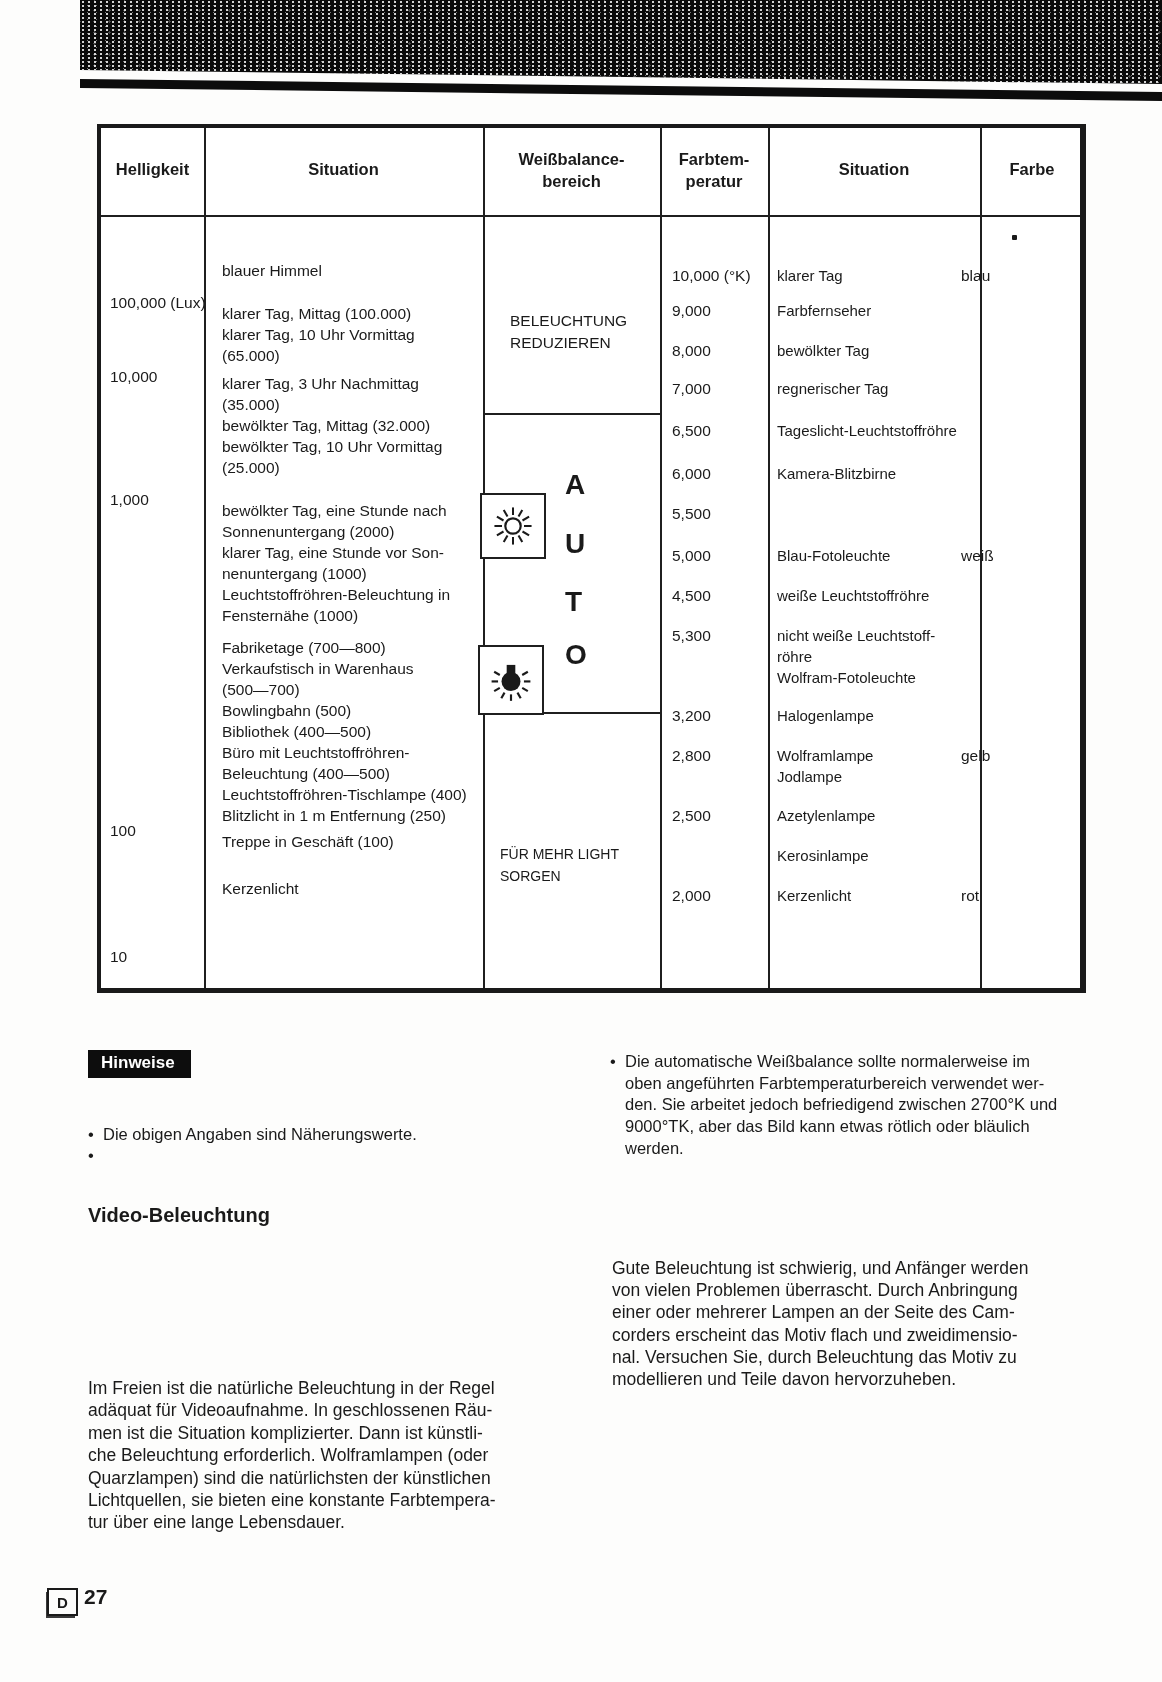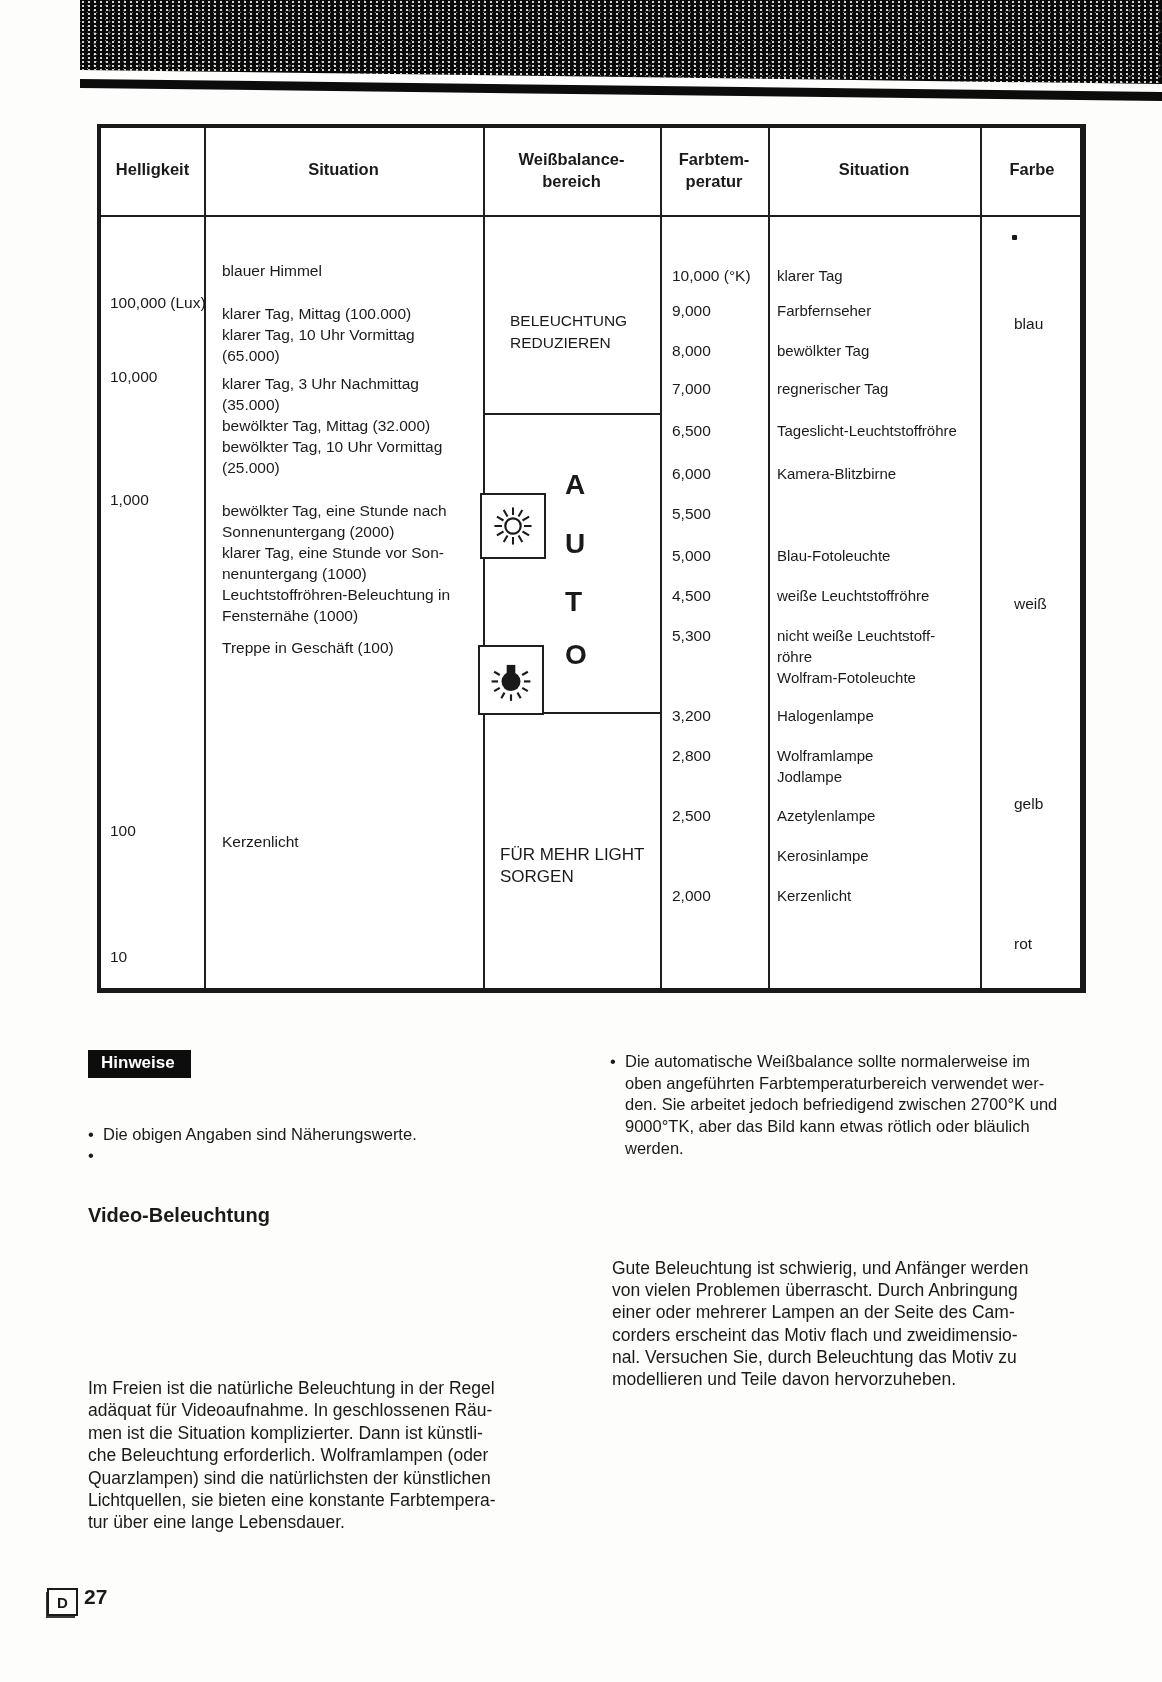--- a/index.html
+++ b/index.html
@@ -49,40 +49,40 @@
   .bright{position:absolute;left:9px;}
   .brights > :nth-child(1){top:164px}.brights > :nth-child(2){top:238px}
   .brights > :nth-child(3){top:361px}.brights > :nth-child(4){top:692px}
   .brights > :nth-child(5){top:818px}
   .sitL{position:absolute;left:121px;margin-top:11px;}
   .sits > :nth-child(1){top:121px}.sits > :nth-child(2){top:164px}
   .sits > :nth-child(3){top:234px}.sits > :nth-child(4){top:361px}
   .sits > :nth-child(5){top:498px}.sits > :nth-child(6){top:692px}
   .sits > :nth-child(7){top:739px}.sits > :nth-child(8){top:841px}
   .wb-reduce{position:absolute;left:409px;top:182px;font-size:15.5px;line-height:22px;white-space:pre;}
-  .wb-more{position:absolute;left:399px;top:716px;font-size:17px;line-height:21.5px;white-space:pre;}
+  .wb-more{position:absolute;left:399px;top:716px;font-size:14px;line-height:21.5px;white-space:pre;}
   .iconbox{position:absolute;width:62px;height:62px;border:2px solid #1f1f1f;
            background:#fff;display:flex;align-items:center;justify-content:center;}
   .sunbox{left:379px;top:365px}
   .bulbbox{left:377px;top:517px;height:66px}
   .auto-l{position:absolute;left:464px;font-size:28px;font-weight:bold;letter-spacing:1px;}
   .autol > :nth-child(1){top:341px}.autol > :nth-child(2){top:400px}
   .autol > :nth-child(3){top:458px}.autol > :nth-child(4){top:511px}
   .trow{position:absolute;left:0;right:0;}
   .trow .t{position:absolute;left:571px;font-size:15.5px;line-height:21px;white-space:pre;}
   .trow .s{position:absolute;left:676px;font-size:15px;line-height:21px;white-space:pre;}
   .trows > :nth-child(1){top:137px}.trows > :nth-child(2){top:172px}
   .trows > :nth-child(3){top:212px}.trows > :nth-child(4){top:250px}
   .trows > :nth-child(5){top:292px}.trows > :nth-child(6){top:335px}
   .trows > :nth-child(7){top:375px}.trows > :nth-child(8){top:417px}
   .trows > :nth-child(9){top:457px}.trows > :nth-child(10){top:497px}
   .trows > :nth-child(11){top:577px}.trows > :nth-child(12){top:617px}
   .trows > :nth-child(13){top:677px}.trows > :nth-child(14){top:717px}
   .trows > :nth-child(15){top:757px}
-  .colr{position:absolute;left:913px;font-size:15.5px;margin-top:48px;}
+  .colr{position:absolute;left:860px;font-size:15.5px;}
   .colrs > :nth-child(1){top:137px}.colrs > :nth-child(2){top:417px}
   .colrs > :nth-child(3){top:617px}.colrs > :nth-child(4){top:757px}
   .fdot{position:absolute;left:911px;top:107px;width:5px;height:5px;background:#1a1a1a;border-radius:1px;}
   
   .badge{position:absolute;left:88px;top:1050px;background:#0d0d0d;color:#fff;
          font-weight:bold;font-size:17px;padding:3px 16px 5px 13px;}
   .bullets-left{position:absolute;left:88px;top:1124px;width:505px;}
   .bullet{display:flex;font-size:16.5px;line-height:21px;}
   .bullet .mark{width:15px;flex:0 0 15px;}
   .bullet .btxt{white-space:pre;}
@@ -147,20 +147,29 @@
 (35.000)
 bewölkter Tag, Mittag (32.000)
 bewölkter Tag, 10 Uhr Vormittag
 (25.000)</div>
         <div class="sitL cell">bewölkter Tag, eine Stunde nach
 Sonnenuntergang (2000)
 klarer Tag, eine Stunde vor Son-
 nenuntergang (1000)
 Leuchtstoffröhren-Beleuchtung in
 Fensternähe (1000)</div>
+        <div class="sitL cell">Fabriketage (700—800)
+Verkaufstisch in Warenhaus
+(500—700)
+Bowlingbahn (500)
+Bibliothek (400—500)
+Büro mit Leuchtstoffröhren-
+Beleuchtung (400—500)
+Leuchtstoffröhren-Tischlampe (400)
+Blitzlicht in 1 m Entfernung (250)</div>
         <div class="sitL cell">Treppe in Geschäft (100)</div>
         <div class="sitL cell">Kerzenlicht</div>
       </div>
 
     <div class="wb-reduce">BELEUCHTUNG
 REDUZIEREN</div>
 
     <div class="iconbox sunbox">
       <span>
         <svg width="44" height="44" viewBox="0 0 32 32">

